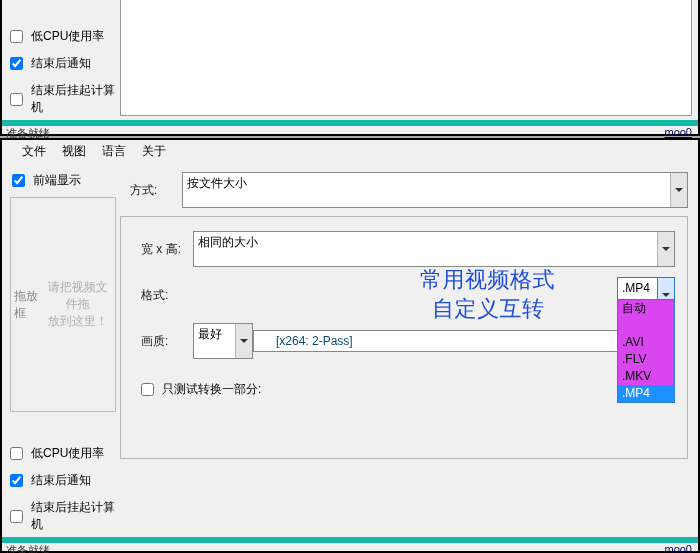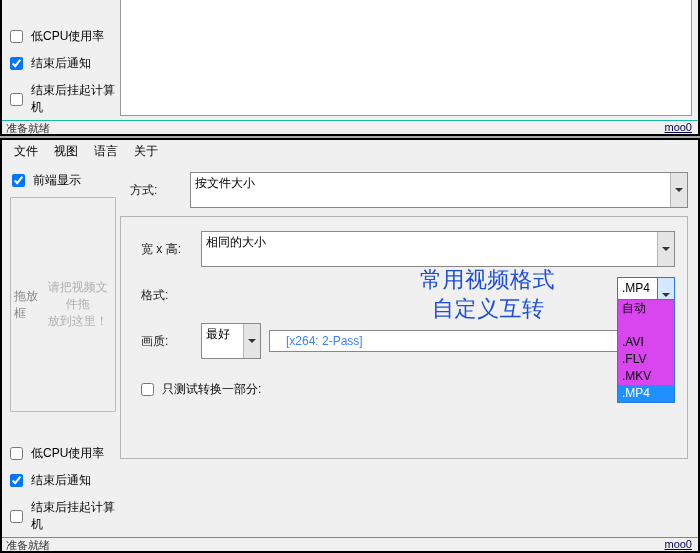--- a/index.html
+++ b/index.html
@@ -44,21 +44,21 @@
     border: 1px solid #999;
     border-top: none;
     background: #fff;
   }
 
   
   .menubar {
     height: 22px;
     display: flex;
     align-items: center;
-    padding: 0 4px;
+    padding: 0 12px;
     font-size: 12px;
     background: #f0f0f0;
   }
   .menubar .mi { padding: 2px 8px; cursor: default; }
 
   .bottom .body {
     display: flex;
     height: calc(100% - 22px - 14px);
   }
 
@@ -89,21 +89,20 @@
 
   .bottom .main {
     flex: 1;
     padding: 6px 10px 6px 0;
     position: relative;
   }
 
   .row {
     display: flex;
     align-items: center;
-    gap: 8px;
     margin-bottom: 10px;
   }
   .row .lbl { width: 62px; text-align: left; padding-left: 10px; color: #222; }
 
   .select, .textbox {
     height: 36px;
     border: 1px solid #888;
     background: #fff;
     padding: 2px 18px 2px 4px;
     font-size: 12px;
@@ -147,21 +146,21 @@
     width: 13px; height: 13px; margin: 0 4px 0 0;
     vertical-align: middle;
   }
   label { display:inline-flex; align-items:center; gap:4px; }
 
   
   .statusbar {
     position: absolute; left:0; right:0; bottom:0;
     height:14px;
     background:#f0f0f0;
-    border-top:1px solid #14b8a6;
+    border-top:6px solid #14b8a6;
     display:flex;
     font-size:11px;
     padding: 0 6px 0 4px;
     color:#333;
   }
   .statusbar .left { flex:1; }
   .statusbar .right { color:#005; text-decoration: underline; cursor:pointer; }
 
   
   .format-row .select { width: 56px; }
@@ -197,24 +196,24 @@
   }
   .dropdown-open .opt.sel {
     background: #1e90ff;
     color: #fff;
   }
   .quality-row .desc-box {
     border:1px solid #888;
     background:#fff;
     height:22px;
     line-height:18px;
-    padding: 1px 16px;
+    padding: 1px 22px;
     flex:1;
     font-size:12px;
-    color:#3b82f6;
+    color:#0c4a6e;
   }
 
   
   .annot {
     position: absolute;
     color: #1d4ed8;
     font-size: 22px;
     font-weight: 400;
     line-height: 1.3;
     pointer-events: none;

